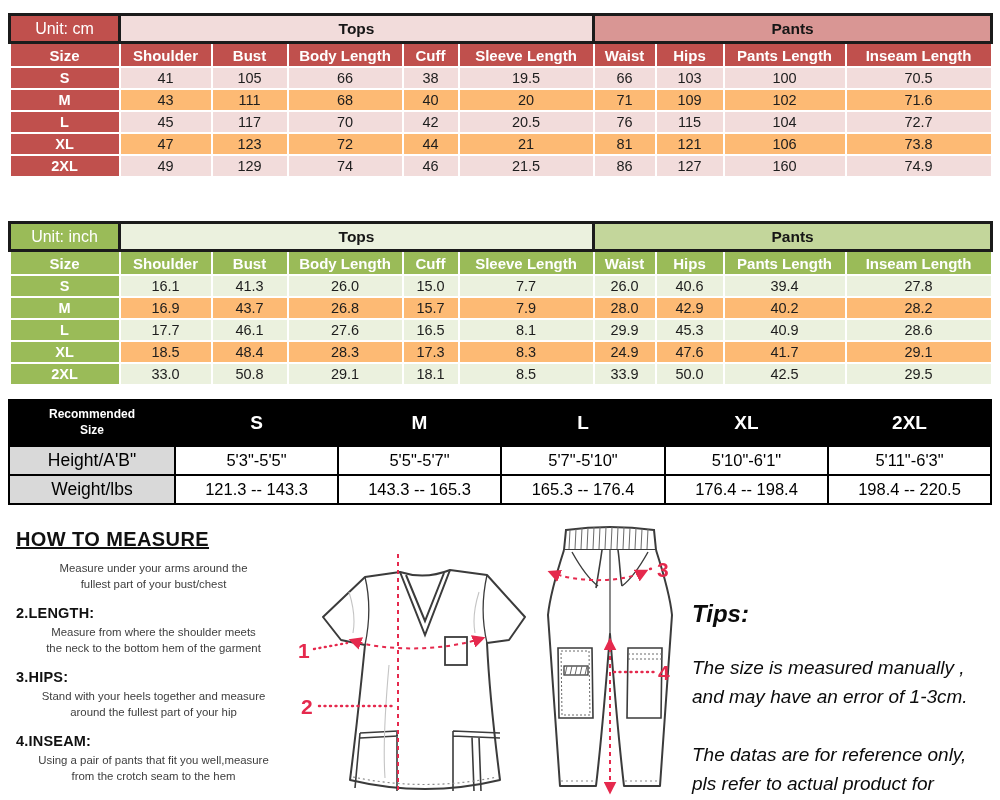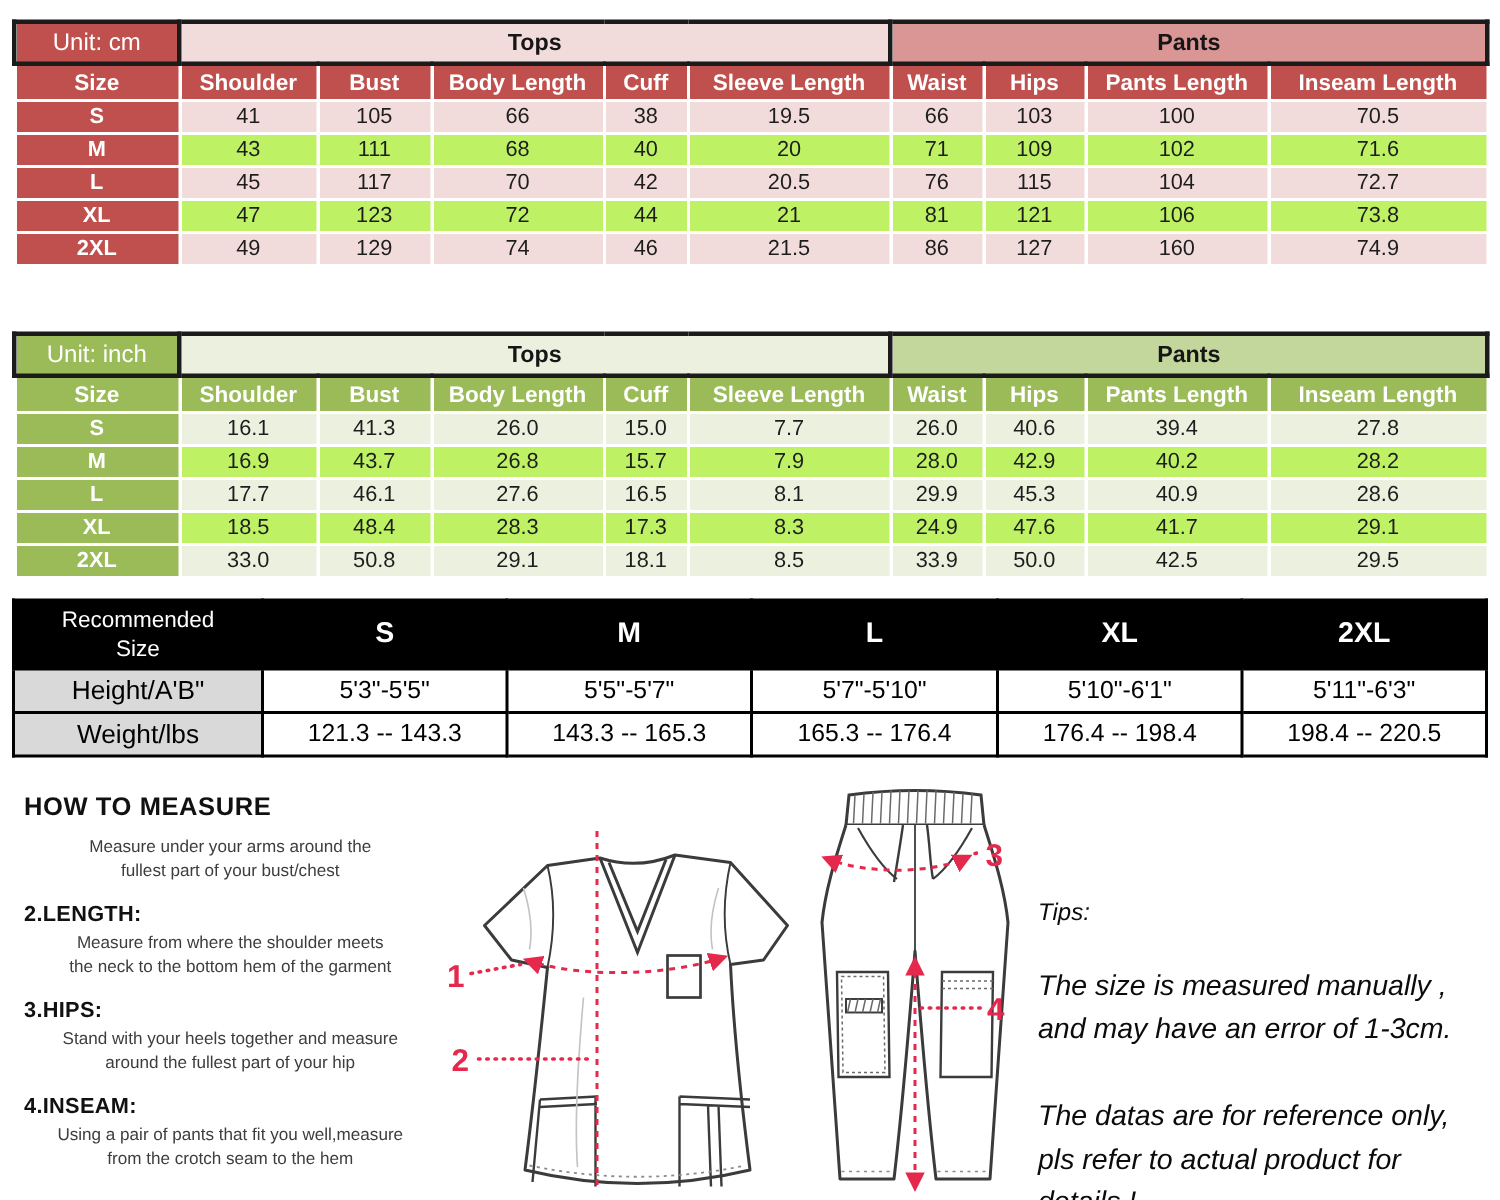--- a/index.html
+++ b/index.html
@@ -13,46 +13,46 @@
   table.size td{border:2px solid #fff;text-align:center;vertical-align:middle;padding:0;white-space:nowrap;overflow:hidden;}
   table.size tr.hdr-row td{border:3px solid #1b1b1b;height:25px;}
   table.size td.unit{background:var(--hdr);color:#fff;font-weight:normal;font-size:16px;}
   table.size td.group{font-weight:bold;color:#161616;font-size:15.5px;}
   table.size td.tops{background:var(--light);}
   table.size td.pants{background:var(--med);}
   table.size tr.sub-row td{background:var(--hdr);color:#fff;font-weight:bold;font-size:15px;height:22px;}
   table.size td.c-size{background:var(--hdr);color:#fff;font-weight:bold;font-size:14.5px;height:20px;}
   table.size td.val{font-size:14.5px;color:#1d1d1d;}
   table.size tr.odd td.val{background:var(--light);}
-  table.size tr.even td.val{background:#bef264;margin-left:15px;}
+  table.size tr.even td.val{background:#fdba74;margin-left:15px;}
 
   
   table.rec{border-collapse:collapse;table-layout:fixed;width:982px;position:absolute;left:8px;top:399px;}
   table.rec td{border:2px solid #000;text-align:center;vertical-align:middle;padding:0;}
   table.rec tr.rhead td{background:#000;color:#fff;height:44px;}
-  table.rec td.rec-hd{font-weight:normal;font-size:15px;line-height:1.3;white-space:pre-line;margin-top:44px;}
+  table.rec td.rec-hd{font-weight:bold;font-size:12px;line-height:1.3;white-space:pre-line;margin-top:44px;}
   table.rec td.rec-size{font-weight:bold;font-size:19px;}
   table.rec td.rlab{background:#D9D9D9;color:#000;font-size:17.5px;height:27px;}
   table.rec td.rval{background:#fff;color:#000;font-size:16.5px;height:27px;}
 
   
   .howto{position:absolute;left:16px;top:528px;width:268px;color:#111;}
-  .howto h2{margin:0 0 10px 0;font-size:17px;font-weight:bold;letter-spacing:.4px;}
+  .howto h2{margin:0 0 10px 0;font-size:20px;font-weight:bold;letter-spacing:.4px;text-decoration:underline;}
   .step h3{margin:12px 0 4px 0;font-size:14.5px;font-weight:bold;letter-spacing:.2px;}
   .step p{margin:0 0 0 7px;font-size:11.4px;line-height:1.4;color:#3d3d3d;white-space:pre-line;text-align:center;}
 
   
   svg.fig{position:absolute;}
   .fig-top{left:293px;top:540px;}
   .fig-pants{left:532px;top:520px;}
   .marker{font-family:"Liberation Sans",sans-serif;font-weight:bold;font-size:21px;}
 
   
   .tips{position:absolute;left:692px;top:600px;width:300px;font-style:italic;color:#0b0b0b;}
-  .tips h3{margin:0 0 26px 0;font-size:16px;font-weight:normal;font-style:italic;}
+  .tips h3{margin:0 0 26px 0;font-size:24px;font-weight:bold;font-style:italic;}
   .tips p{margin:0 0 30px 0;font-size:19px;line-height:1.5;white-space:pre-line;}
 </style>
 </head>
 <body>
 
 <div class="page">
 
   <table class="size cm" id="cm-table">
     <colgroup>
       <col style="width:110px">

